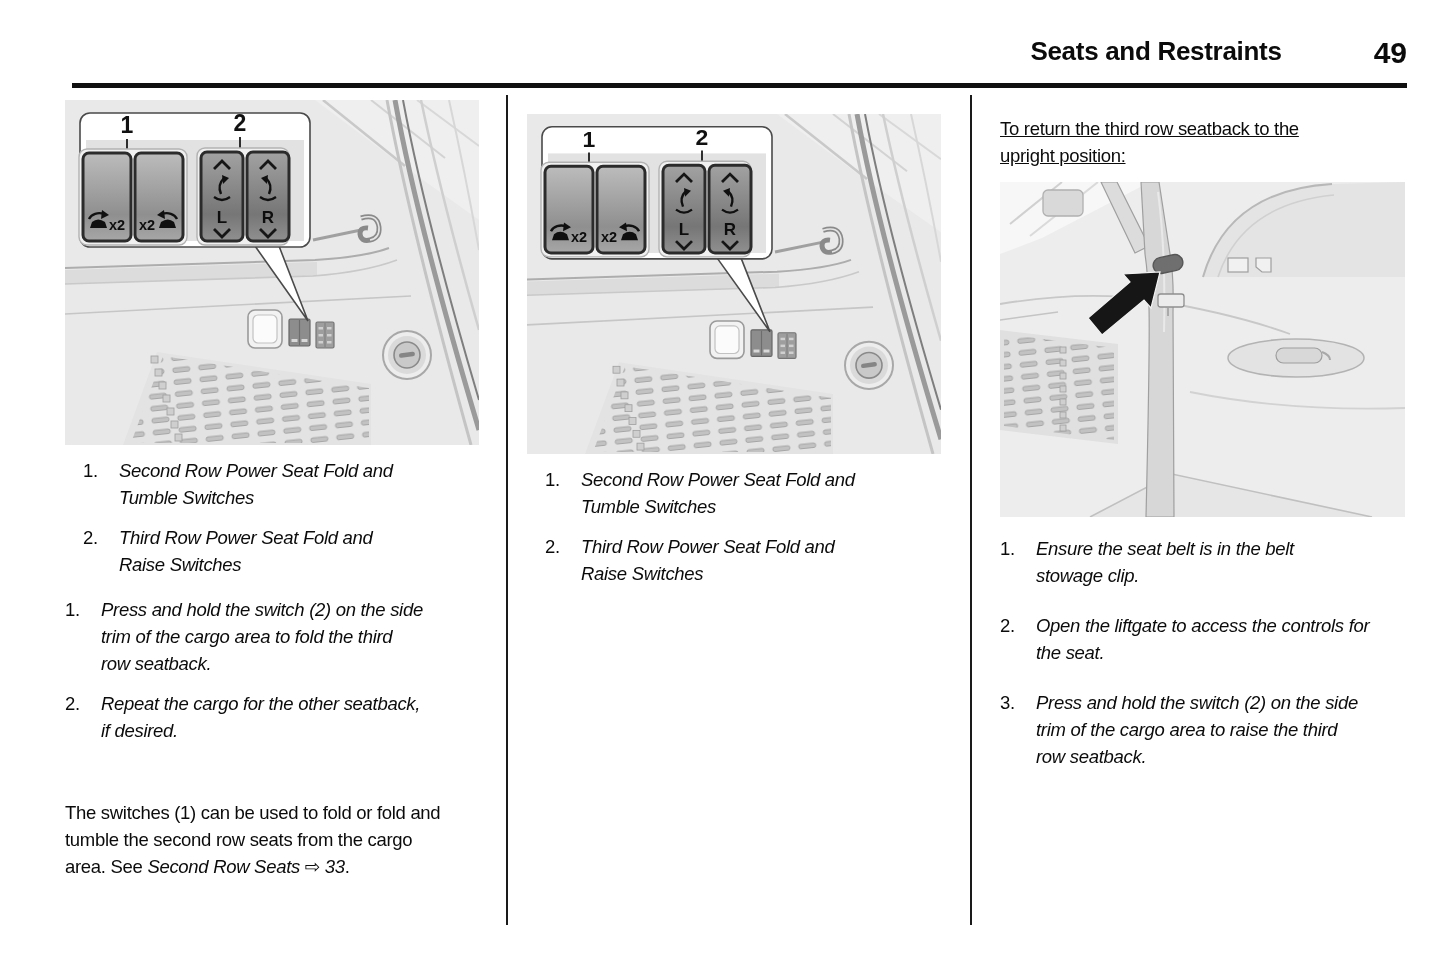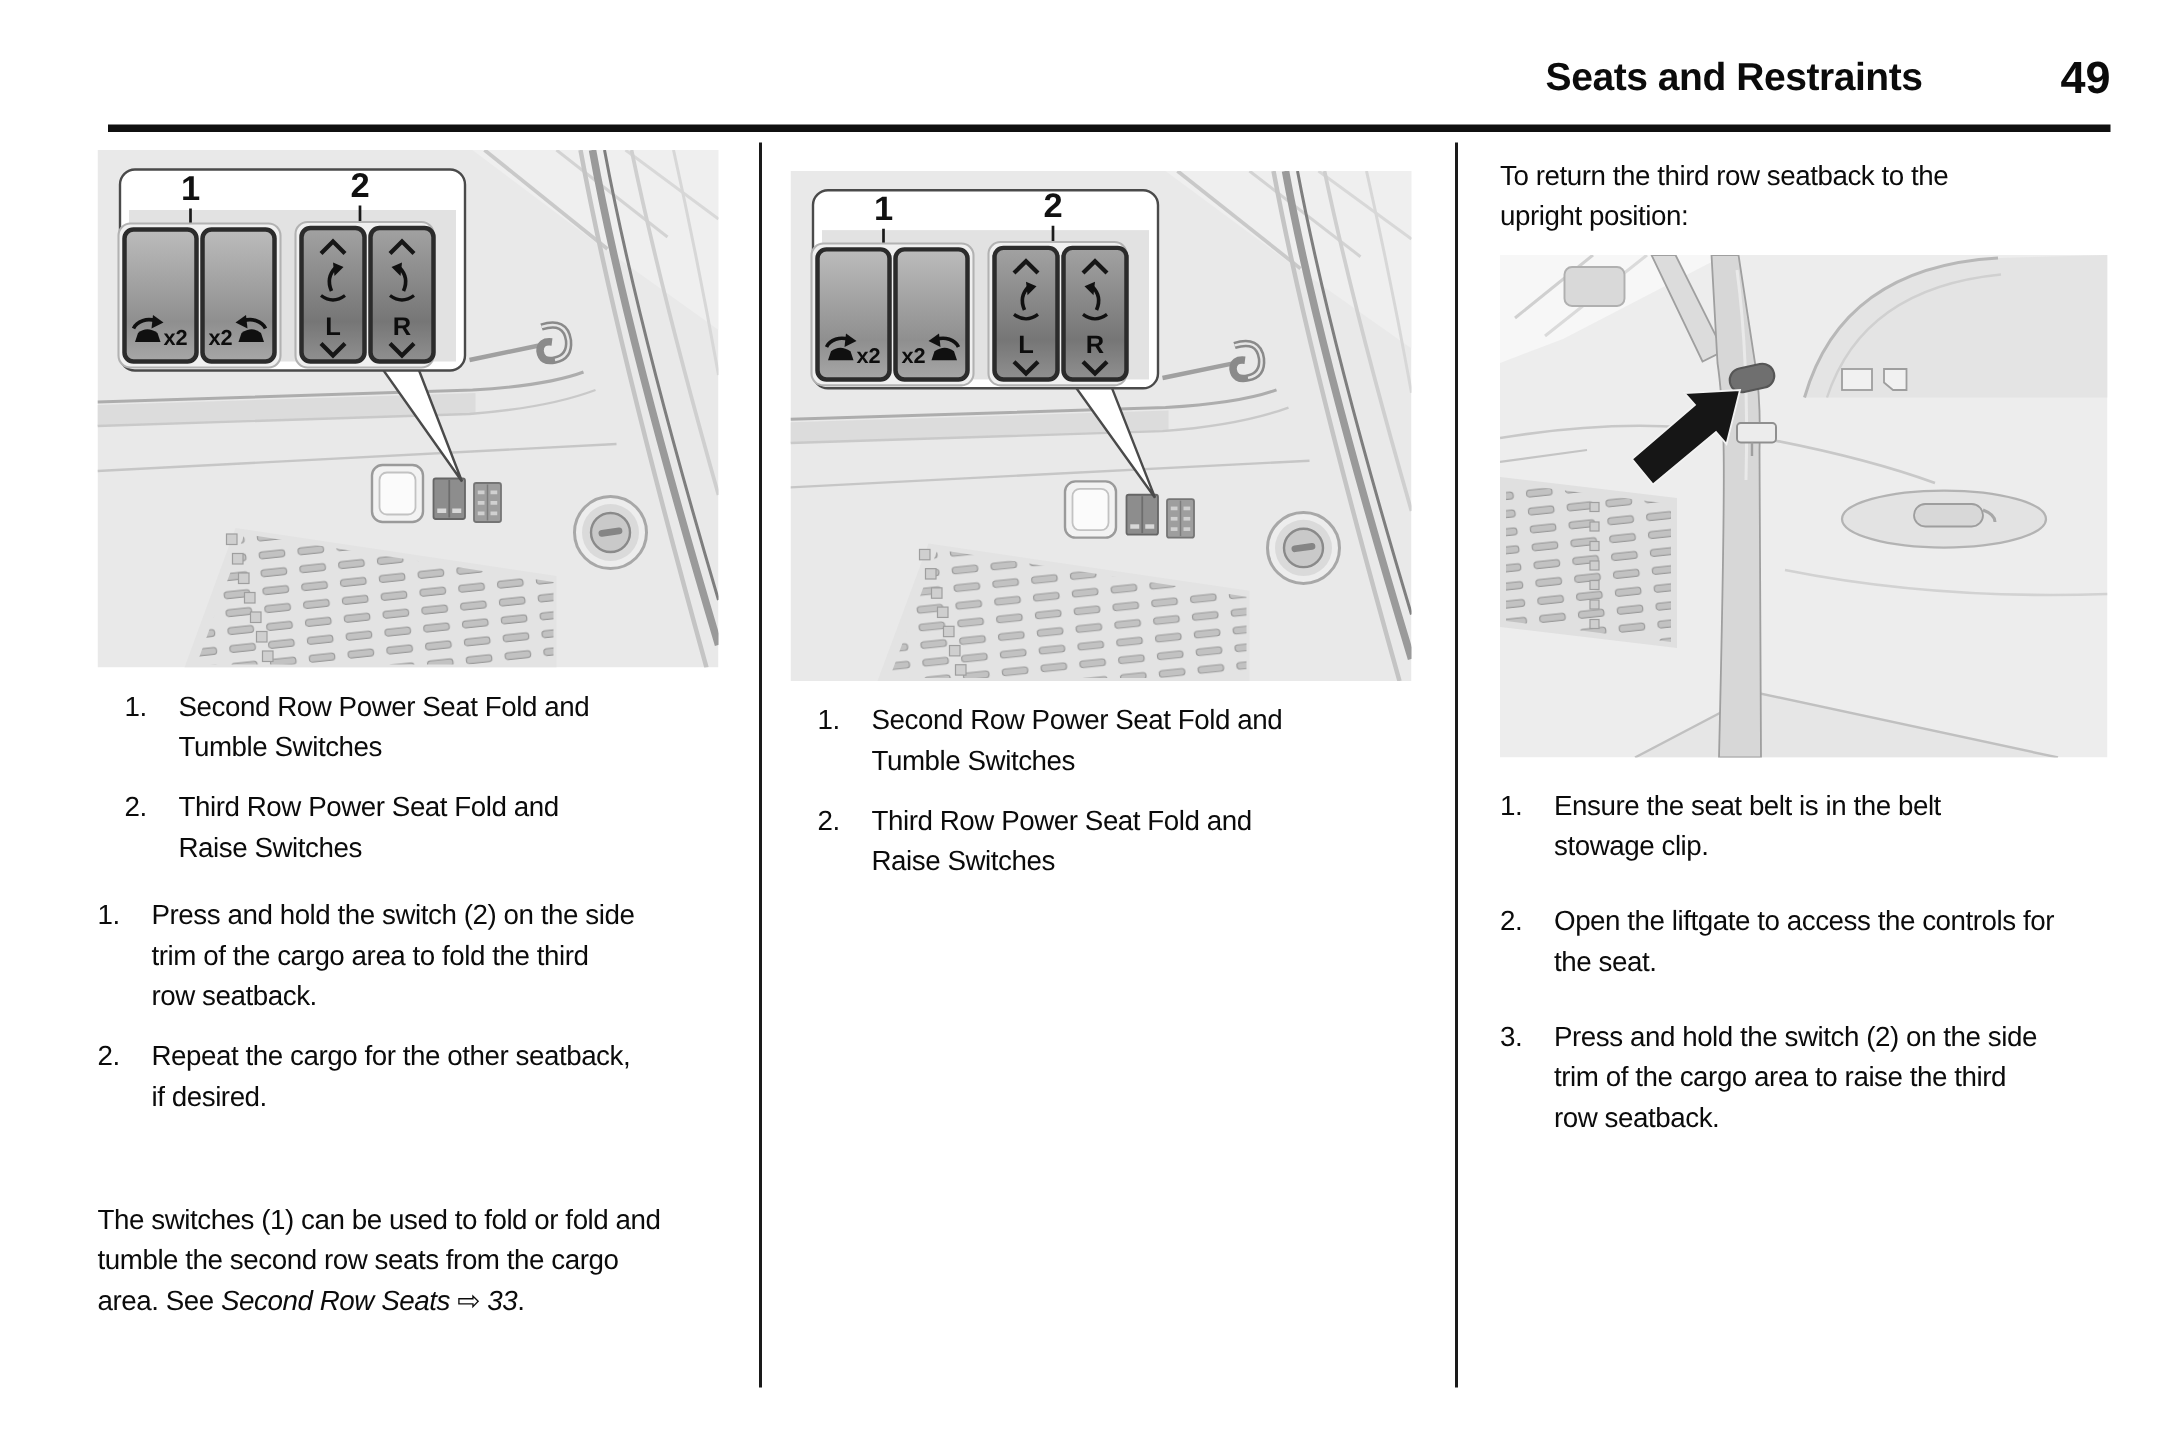--- a/index.html
+++ b/index.html
@@ -19,27 +19,27 @@
   
   .col{position:absolute;top:100px;}
   .col1{left:65px;width:417px;}
   .col2{left:527px;width:414px;top:101px;}
   .col3{left:1000px;width:407px;top:101px;}
   .vdivider{position:absolute;top:95px;width:2px;height:830px;background:#1a1a1a;}
   .vd1{left:506px;} .vd2{left:970px;}
   
   .txt{font-size:18.5px;line-height:27px;letter-spacing:-0.3px;white-space:pre-line;}
   .bold-heading{font-size:20px;font-weight:bold;line-height:27px;letter-spacing:-0.3px;white-space:pre-line;margin:2px 0 0 0;}
-  .intro{margin-top:2px;}
+  .intro{margin-top:14px;text-decoration:underline;}
   .list{margin-top:12px;}
   .steps{margin-top:18px;}
   .list-item{display:flex;margin-bottom:13px;}
   .legend-item{padding-left:18px;}
   .num{flex:0 0 36px;}
-  .item-body{flex:1 1 auto;}
+  .item-body{flex:1 1 auto;font-style:italic;}
   .sub{margin-top:10px;}
   .sub:empty{display:none;}
   .footer-para{margin-top:18px;}
   .em{font-style:italic;}
   .figure{display:block;margin-top:13px;}
   .figure.first{margin-top:0;}
   
   .callout-num{font-family:"Liberation Sans",sans-serif;font-size:23px;font-weight:bold;fill:#111;}
   .x2-label{font-family:"Liberation Sans",sans-serif;font-size:14.5px;font-weight:bold;fill:#0d0d0d;}
   .lr-label{font-family:"Liberation Sans",sans-serif;font-size:17px;font-weight:bold;fill:#0d0d0d;}

